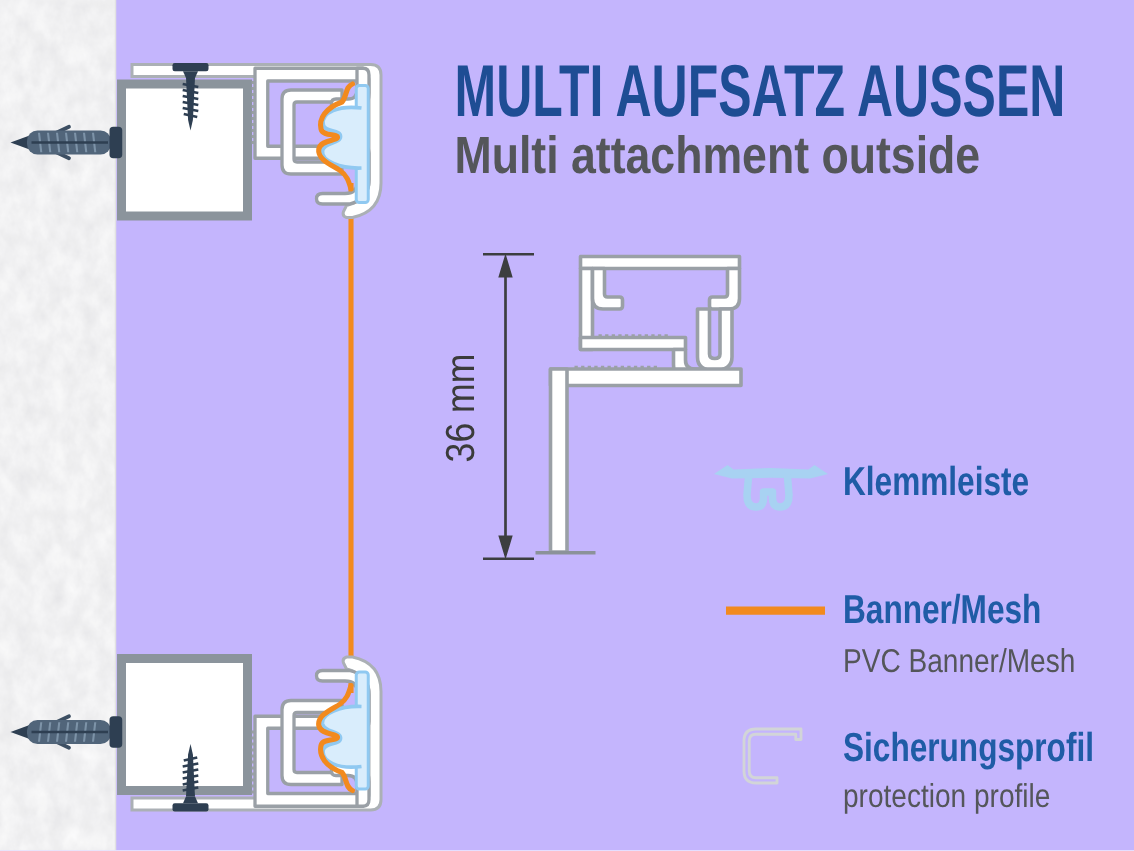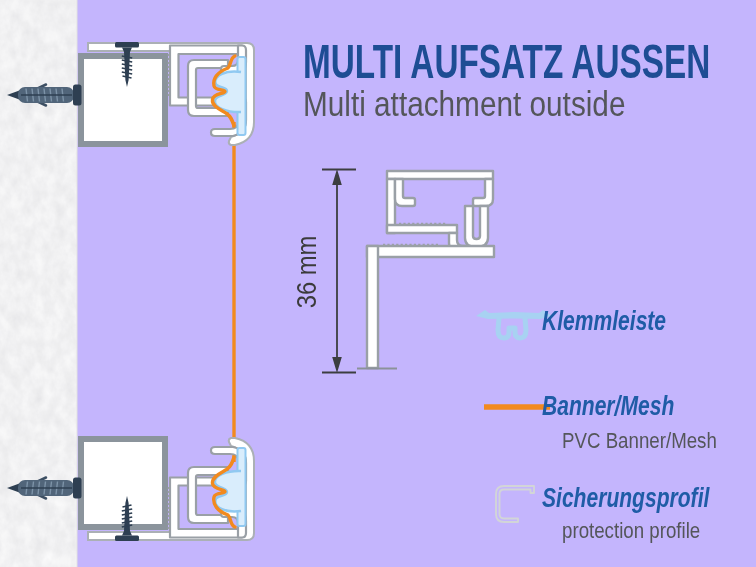--- a/index.html
+++ b/index.html
@@ -2,23 +2,23 @@
 <html><head>
 <meta charset="utf-8">
 <style>
   html,body{margin:0;padding:0;background:#ffffff;}
   .stage{position:relative;width:756px;height:567px;background:#c4b5fd;overflow:hidden;
          font-family:"Liberation Sans","DejaVu Sans",sans-serif;}
   .abs{position:absolute;}
   .cond{display:inline-block;transform-origin:0 50%;white-space:nowrap;}
   .title{left:303px;top:37px;font-size:49px;font-weight:700;color:#1e4d94;line-height:1;}
   .title .cond{transform:scaleX(0.68);}
-  .subtitle{left:303px;top:86px;font-size:35px;font-weight:400;color:#54565a;line-height:1;}
+  .subtitle{left:303px;top:86px;font-size:35px;font-weight:700;color:#54565a;line-height:1;}
   .subtitle .cond{transform:scaleX(0.85);}
-  .leg-label{left:542px;font-size:27px;font-weight:700;color:#1f5ca6;line-height:1;font-style:italic;}
+  .leg-label{left:562px;font-size:27px;font-weight:700;color:#1f5ca6;line-height:1;}
   .leg-label .cond{transform:scaleX(0.78);}
   .leg-sub{left:562px;font-size:22px;font-weight:400;color:#54565a;line-height:1;}
   .leg-sub .cond{transform:scaleX(0.85);}
   svg{display:block;}
 </style>
 </head>
 <body>
 
 <div class="stage">
 

